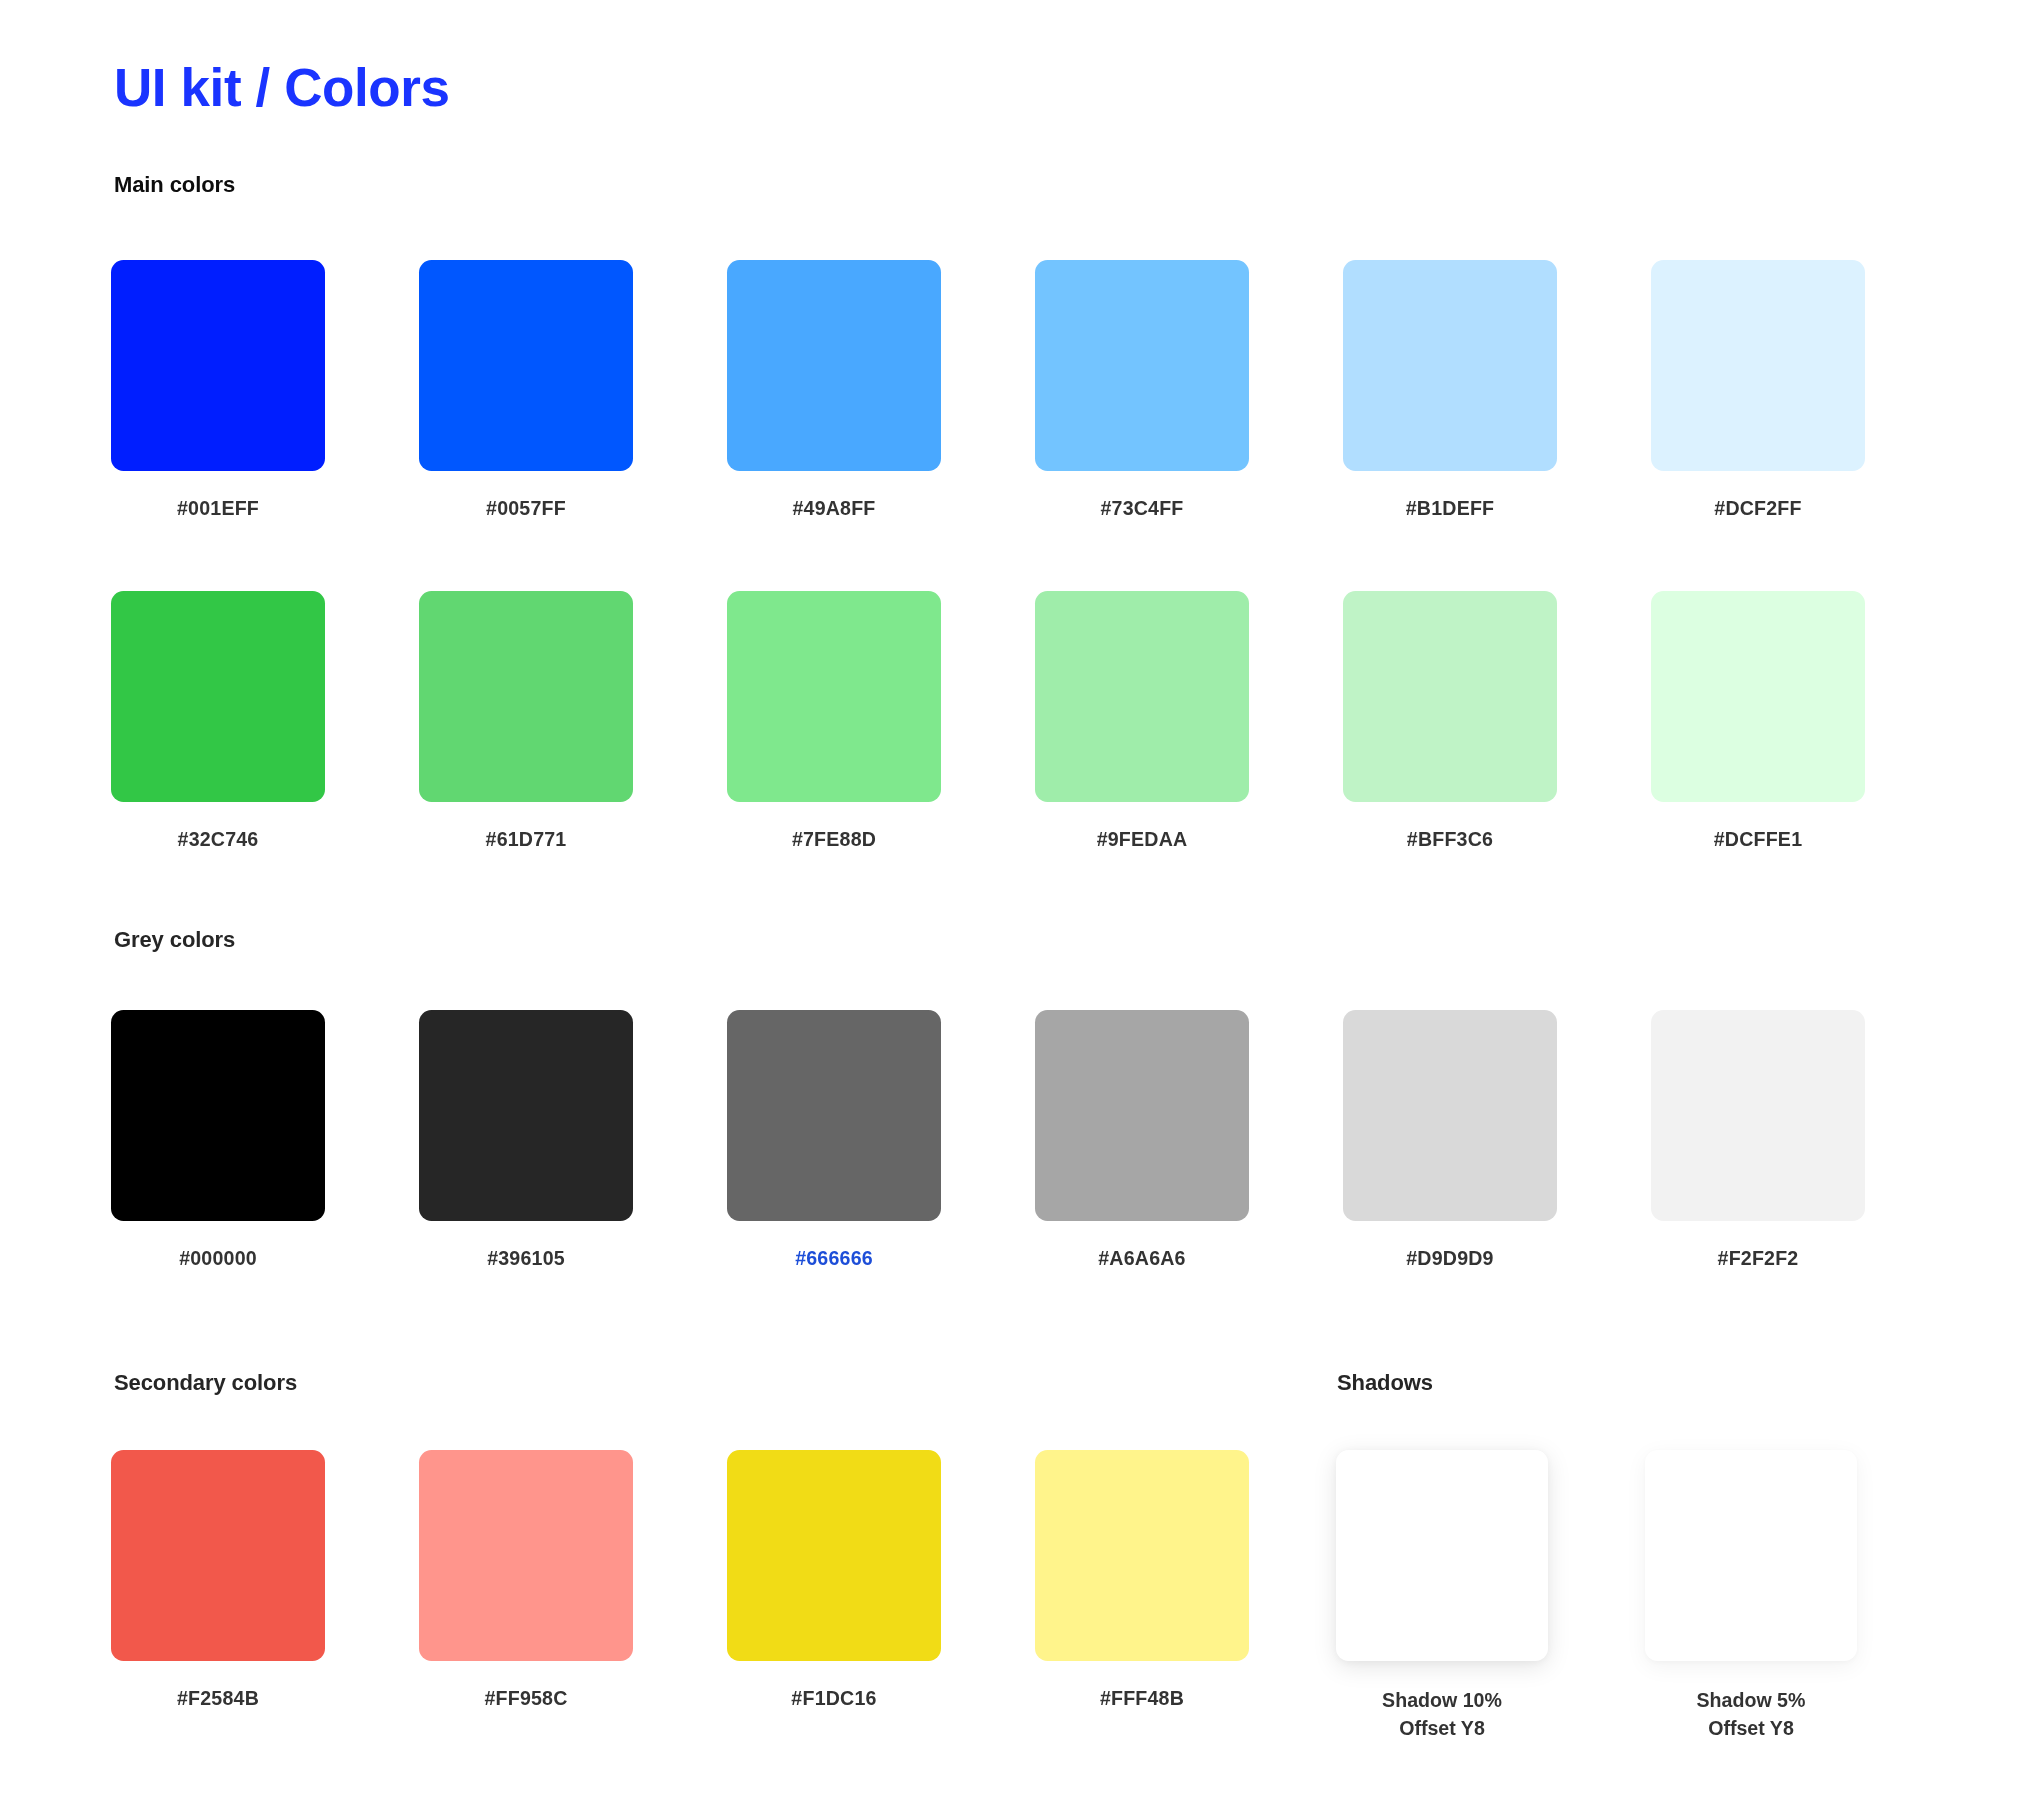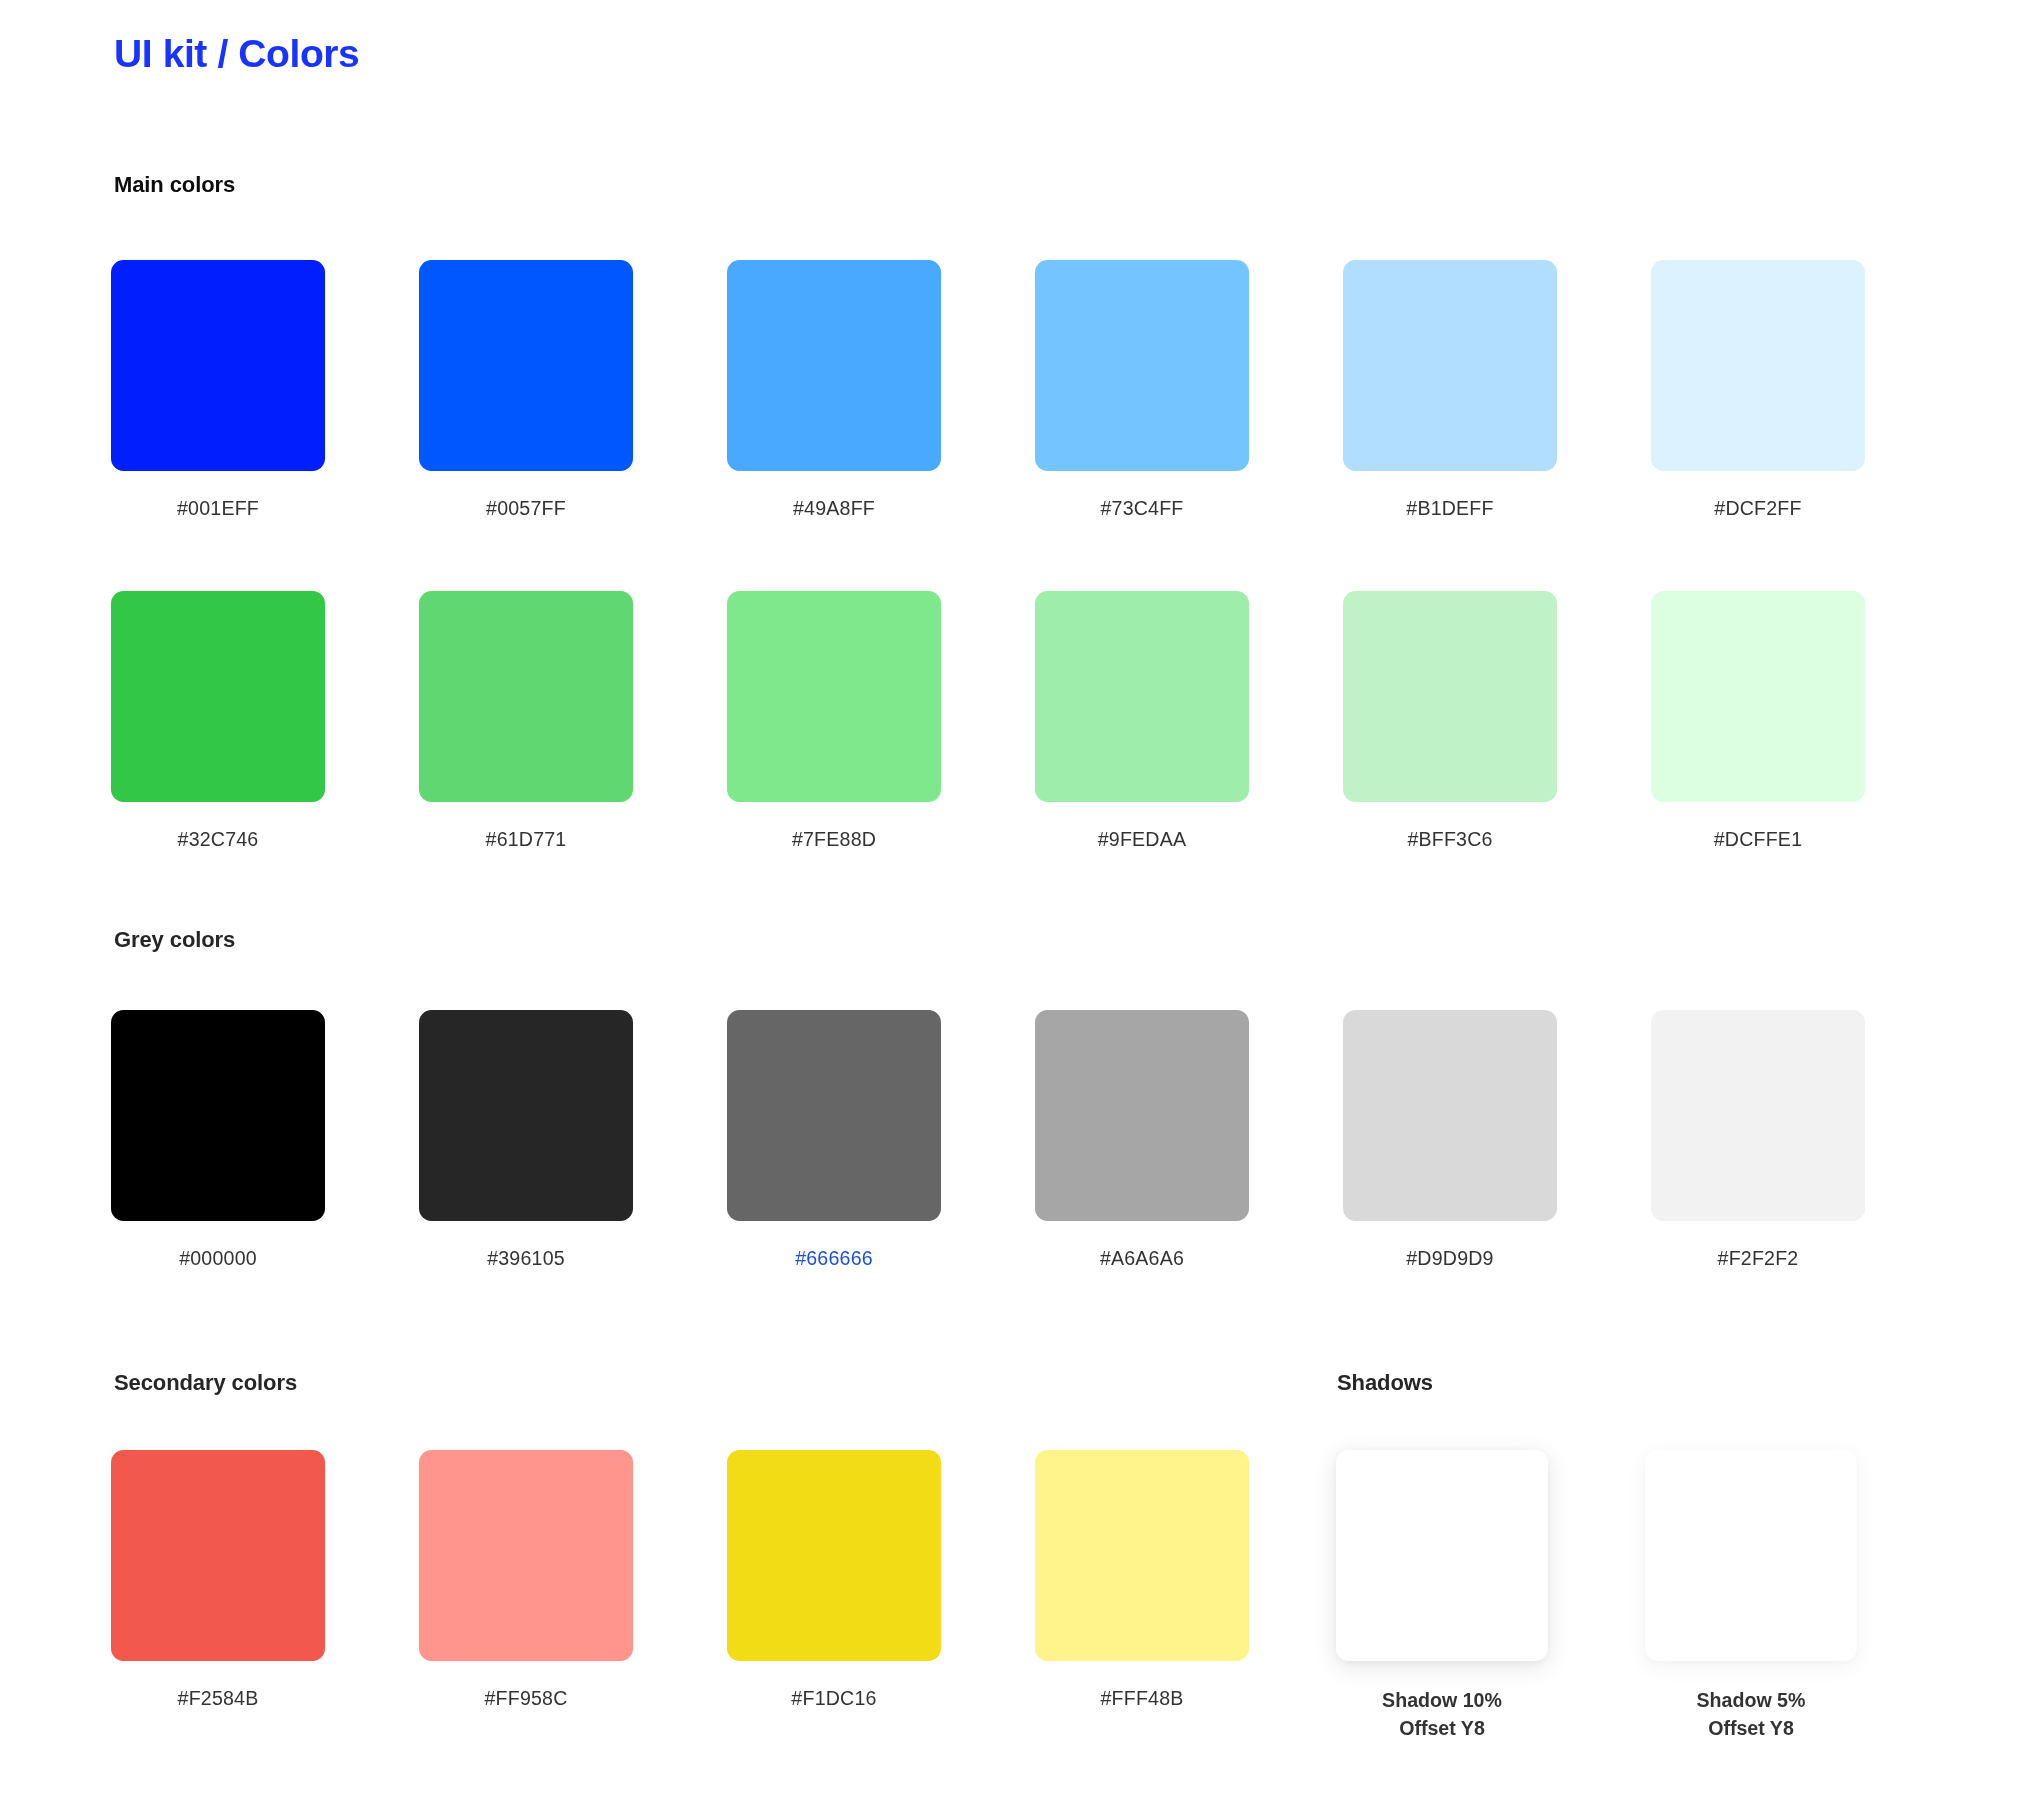--- a/index.html
+++ b/index.html
@@ -20,22 +20,22 @@
     position: relative;
     width: 2035px;
     height: 1803px;
     box-sizing: border-box;
   }
 
   
   .page-title {
     position: absolute;
     left: 114px;
-    top: 33px;
-    font-size: 39px;
+    top: 59px;
+    font-size: 53px;
     font-weight: 800;
     letter-spacing: -0.4px;
     color: #1a34ff;
     line-height: 1.1;
     white-space: nowrap;
   }
 
   
   .section-heading {
     position: absolute;
@@ -71,21 +71,21 @@
   }
   .swatch-chip {
     width: 214px;
     height: 211px;
     border-radius: 12.4px;
     display: block;
   }
   .swatch-label {
     margin-top: 26px;
     font-size: 19.6px;
-    font-weight: 400;
+    font-weight: 700;
     letter-spacing: 0.2px;
     color: #333333;
     text-align: center;
     white-space: nowrap;
   }
 
   
   .shadow-row {
     position: absolute;
     left: 1336px;

